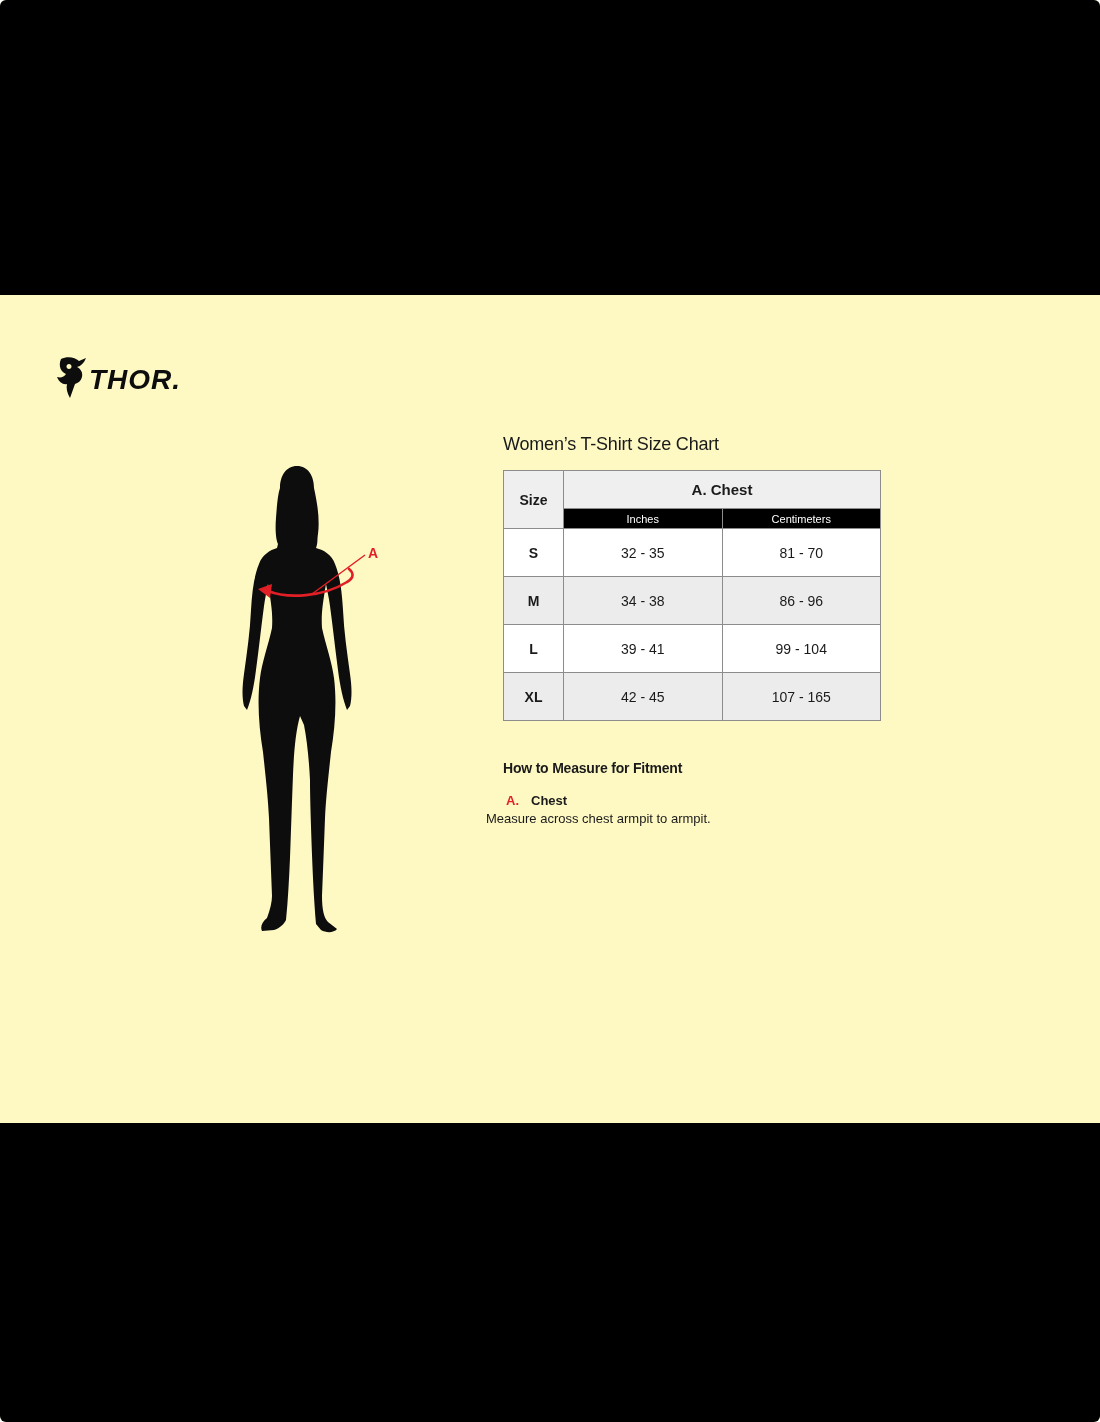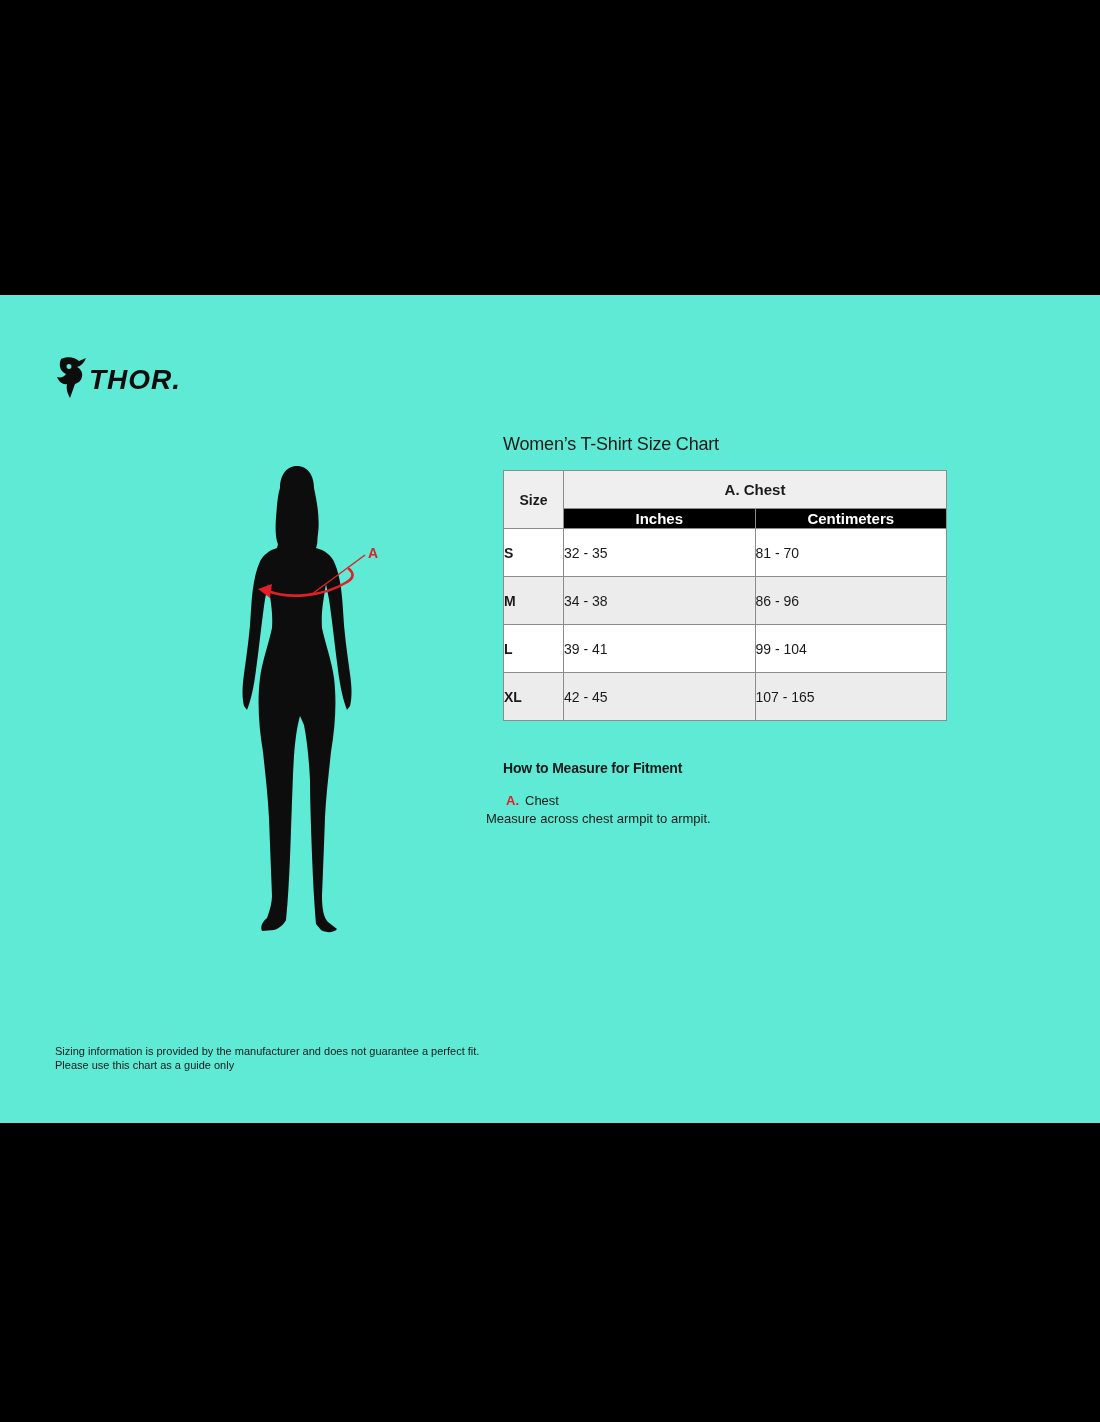--- a/index.html
+++ b/index.html
@@ -1,66 +1,68 @@
 <!DOCTYPE html>
 <html><head>
 <meta charset="utf-8">
 <style>
   * { margin: 0; padding: 0; box-sizing: border-box; }
   body { font-family: "Liberation Sans", sans-serif; background: #ffffff; }
   .page {
     position: relative;
     width: 1100px;
     height: 1422px;
-    background: #5eead4;
+    background: #fef9c3;
     overflow: hidden;
+    border-radius: 6px;
   }
   .bar { position: absolute; left: 0; width: 1100px; background: #000000; }
   .bar-top { top: 0; height: 295px; }
   .bar-bottom { top: 1123px; height: 299px; }
 
   .logo { position: absolute; left: 55px; top: 356px; width: 140px; height: 44px; }
 
   .figure-wrap { position: absolute; left: 222px; top: 450px; width: 175px; height: 512px; }
 
   .content-title {
     position: absolute; left: 503px; top: 434px;
     font-size: 18px; font-weight: normal; color: #1a1a1a; letter-spacing: -0.2px;
   }
 
   table.size-table {
     position: absolute; left: 503px; top: 470px;
     border-collapse: collapse;
-    width: 444px;
+    width: 378px;
     table-layout: fixed;
     font-size: 14px; color: #1a1a1a;
+    text-align: center;
   }
   table.size-table td, table.size-table th {
     border: 1px solid #8c8c8c;
     padding: 0;
   }
   th.size-col { width: 60px; background: #efefef; font-size: 14px; font-weight: bold; }
   th.group-col { background: #efefef; font-size: 15px; font-weight: bold; height: 38px; }
   th.sub-col {
     background: #000000; color: #ffffff;
-    font-size: 15px; font-weight: bold; height: 20px;
+    font-size: 11px; font-weight: normal; height: 20px;
     border-color: #000000;
   }
   td.cell { height: 48px; font-weight: 400; }
   td.size-cell { font-weight: bold; }
   tr.row-alt td { background: #ececec; }
   tr.row-plain td { background: #ffffff; }
 
   .measure-title {
     position: absolute; left: 503px; top: 760px;
     font-size: 14px; font-weight: bold; color: #1a1a1a; letter-spacing: -0.2px;
   }
   .measure-item { position: absolute; left: 506px; top: 793px; font-size: 13px; color: #1a1a1a; }
   .measure-letter { color: #e01f26; font-weight: bold; }
-  .measure-name { font-weight: normal; margin-left: 6px; }
+  .measure-name { font-weight: bold; margin-left: 12px; }
   .measure-desc { position: absolute; left: 486px; top: 811px; font-size: 13px; color: #1a1a1a; }
 
   .disclaimer {
     position: absolute; left: 55px; top: 1044px;
     font-size: 11px; color: #1a1a1a; line-height: 14px;
   }
 </style>
 </head>
 <body>
 
@@ -169,18 +171,14 @@
     </tr>
   </tbody>
     </table>
 
   <div class="measure-title">How to Measure for Fitment</div>
   <div class="measure-item">
     <span class="measure-letter">A.</span><span class="measure-name">Chest</span>
   </div>
   <div class="measure-desc">Measure across chest armpit to armpit.</div>
 
-  <div class="disclaimer">
-    <div>Sizing information is provided by the manufacturer and does not guarantee a perfect fit.</div>
-    <div>Please use this chart as a guide only</div>
-  </div>
 
 </div>
 
 </body></html>

